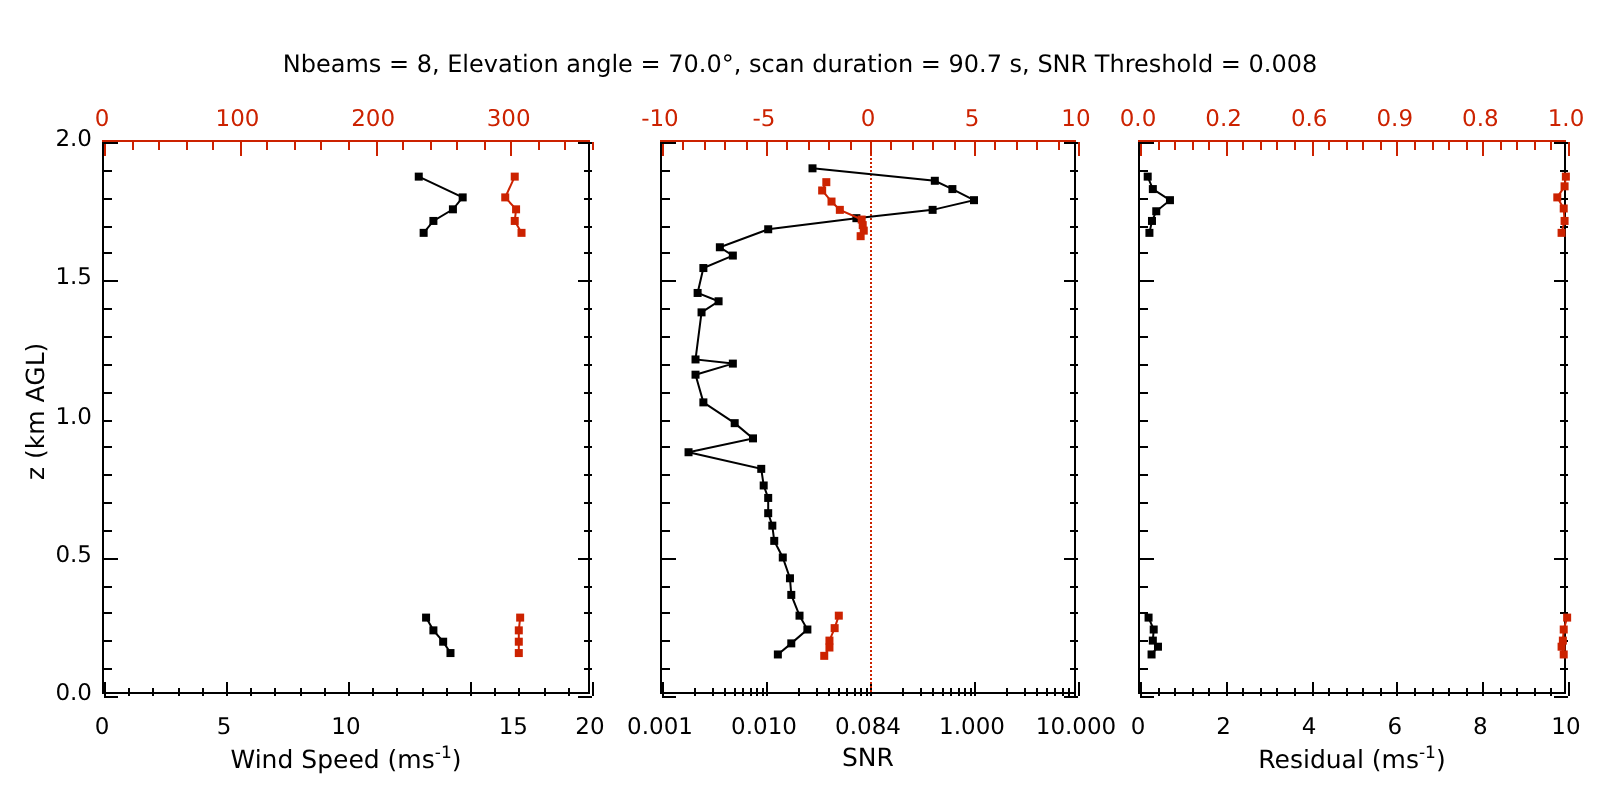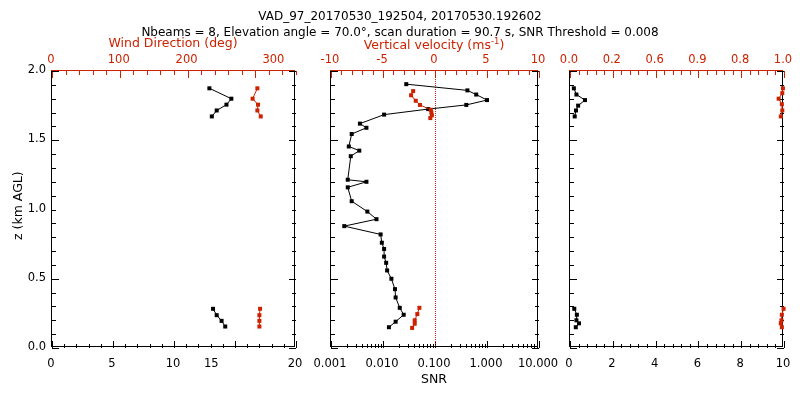--- a/index.html
+++ b/index.html
@@ -29,21 +29,20 @@
 
   .ylabel{position:absolute;font-size:12.5px;
           transform:rotate(-90deg);transform-origin:left top;white-space:nowrap;}
   .footer{position:absolute;font-size:9px;}
 </style>
 </head>
 <body>
 
 <div id="root">
 
-  <div class="txt ttl" style="left:0;top:10px;width:800px;">VAD_97_20170530_192504, 20170530.192602</div>
   <div class="txt ttl" style="left:0;top:26px;width:800px;">Nbeams = 8, Elevation angle = 70.0°, scan duration = 90.7 s, SNR Threshold = 0.008</div>
 
   <div class="ylabel" style="left:10px;top:240px;">z (km AGL)</div>
 
   <div id="ytick-labels">
       <div class="txt tick-lbl" style="left: 14px; top: 341px; width: 32px; text-align: right;">0.0</div>
       <div class="txt tick-lbl" style="left: 14px; top: 271.75px; width: 32px; text-align: right;">0.5</div>
       <div class="txt tick-lbl" style="left: 14px; top: 202.5px; width: 32px; text-align: right;">1.0</div>
       <div class="txt tick-lbl" style="left: 14px; top: 133.25px; width: 32px; text-align: right;">1.5</div>
       <div class="txt tick-lbl" style="left: 14px; top: 64px; width: 32px; text-align: right;">2.0</div>
@@ -449,44 +448,44 @@
             <rect x="208.79" y="250.35" width="4" height="4" fill="#cc2200"></rect>
             <rect x="209.86" y="254.23" width="4" height="4" fill="#cc2200"></rect>
           </g>
         </svg>
       </div>
     </div>
 
 <div class="txt tick-lbl" style="left: 21px; top: 358px; width: 60px; text-align: center;">0</div>
     <div class="txt tick-lbl" style="left: 82px; top: 358px; width: 60px; text-align: center;">5</div>
     <div class="txt tick-lbl" style="left: 143px; top: 358px; width: 60px; text-align: center;">10</div>
-    <div class="txt tick-lbl" style="left: 204px; top: 358px; width: 60px; text-align: left;">15</div>
+    <div class="txt tick-lbl" style="left: 204px; top: 358px; width: 60px; text-align: right;">15</div>
     <div class="txt tick-lbl" style="left: 265px; top: 358px; width: 60px; text-align: center;">20</div>
     <div class="txt tick-lbl red" style="left: 21px; top: 54px; width: 60px; text-align: center;">0</div>
     <div class="txt tick-lbl red" style="left: 88.7778px; top: 54px; width: 60px; text-align: center;">100</div>
     <div class="txt tick-lbl red" style="left: 156.556px; top: 54px; width: 60px; text-align: center;">200</div>
-    <div class="txt tick-lbl red" style="left: 224.333px; top: 54px; width: 60px; text-align: right;">300</div>
-    <div class="txt axis-name red" style="left: 51px; top: 37px; width: 244px; text-align: center;">Wind Direction (deg)</div>
+    <div class="txt tick-lbl red" style="left: 224.333px; top: 54px; width: 60px; text-align: center;">300</div>
+    <div class="txt axis-name" style="left: 51px; top: 373px; width: 244px; text-align: center;">Wind Speed (ms<sup>-1</sup>)</div>
     <div class="txt tick-lbl" style="left: 300px; top: 358px; width: 60px; text-align: center;">0.001</div>
     <div class="txt tick-lbl" style="left: 352px; top: 358px; width: 60px; text-align: center;">0.010</div>
-    <div class="txt tick-lbl" style="left: 404px; top: 358px; width: 60px; text-align: center;">0.100</div>
+    <div class="txt tick-lbl" style="left: 404px; top: 358px; width: 60px; text-align: center;">0.084</div>
     <div class="txt tick-lbl" style="left: 456px; top: 358px; width: 60px; text-align: center;">1.000</div>
     <div class="txt tick-lbl" style="left: 508px; top: 358px; width: 60px; text-align: center;">10.000</div>
     <div class="txt tick-lbl red" style="left: 300px; top: 54px; width: 60px; text-align: center;">-10</div>
     <div class="txt tick-lbl red" style="left: 352px; top: 54px; width: 60px; text-align: center;">-5</div>
     <div class="txt tick-lbl red" style="left: 404px; top: 54px; width: 60px; text-align: center;">0</div>
     <div class="txt tick-lbl red" style="left: 456px; top: 54px; width: 60px; text-align: center;">5</div>
     <div class="txt tick-lbl red" style="left: 508px; top: 54px; width: 60px; text-align: center;">10</div>
     <div class="txt axis-name" style="left: 330px; top: 373px; width: 208px; text-align: center;">SNR</div>
-    <div class="txt axis-name red" style="left: 330px; top: 37px; width: 208px; text-align: center;">Vertical velocity (ms<sup>-1</sup>)</div>
     <div class="txt tick-lbl" style="left: 539px; top: 358px; width: 60px; text-align: center;">0</div>
     <div class="txt tick-lbl" style="left: 581.8px; top: 358px; width: 60px; text-align: center;">2</div>
     <div class="txt tick-lbl" style="left: 624.6px; top: 358px; width: 60px; text-align: center;">4</div>
     <div class="txt tick-lbl" style="left: 667.4px; top: 358px; width: 60px; text-align: center;">6</div>
     <div class="txt tick-lbl" style="left: 710.2px; top: 358px; width: 60px; text-align: center;">8</div>
     <div class="txt tick-lbl" style="left: 753px; top: 358px; width: 60px; text-align: center;">10</div>
     <div class="txt tick-lbl red" style="left: 539px; top: 54px; width: 60px; text-align: center;">0.0</div>
     <div class="txt tick-lbl red" style="left: 581.8px; top: 54px; width: 60px; text-align: center;">0.2</div>
     <div class="txt tick-lbl red" style="left: 624.6px; top: 54px; width: 60px; text-align: center;">0.6</div>
     <div class="txt tick-lbl red" style="left: 667.4px; top: 54px; width: 60px; text-align: center;">0.9</div>
     <div class="txt tick-lbl red" style="left: 710.2px; top: 54px; width: 60px; text-align: center;">0.8</div>
     <div class="txt tick-lbl red" style="left: 753px; top: 54px; width: 60px; text-align: center;">1.0</div>
+    <div class="txt axis-name" style="left: 569px; top: 373px; width: 214px; text-align: center;">Residual (ms<sup>-1</sup>)</div>
   </div>
 
 </body></html>

